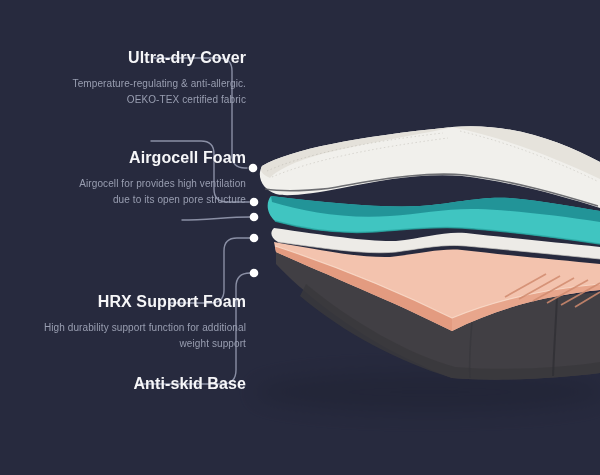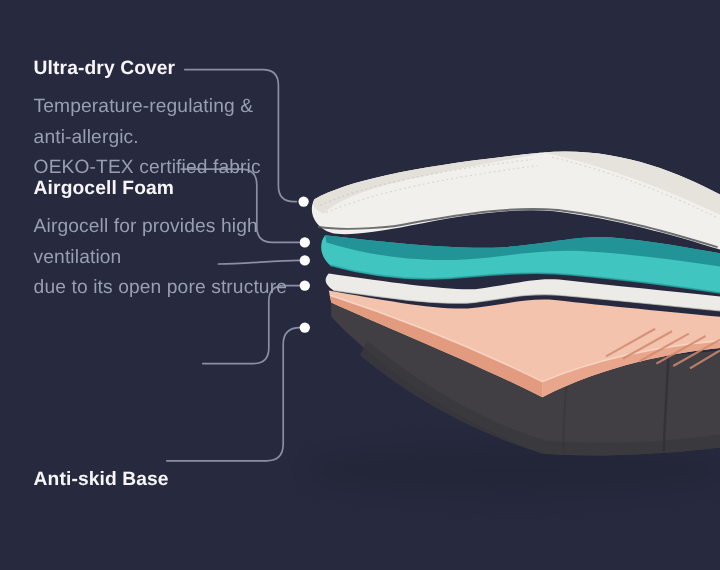--- a/index.html
+++ b/index.html
@@ -4,37 +4,37 @@
 <style>
   html,body{margin:0;padding:0;}
   .stage{
     position:relative;
     width:600px;height:475px;
     background:#272a3e;
     overflow:hidden;
     font-family:"Liberation Sans","DejaVu Sans",sans-serif;
   }
   .art{position:absolute;left:0;top:0;width:600px;height:475px;display:block;}
-  .label{position:absolute;left:28px;width:218px;}
+  .label{position:absolute;left:28px;width:218px;text-align:right;}
   .label h2{
     margin:0;
     font-size:16px;line-height:1.25;
     font-weight:700;color:#f6f6f8;letter-spacing:.1px;
   }
   .label p{
     margin:8px 0 0;
-    font-size:16px;line-height:1.6;
+    font-size:10px;line-height:1.6;
     color:#999eb1;letter-spacing:.1px;
     white-space:pre-line;
   }
   .label-1{top:48px;}
   .label-2{top:148px;}
   .label-3{top:210px;}
   .label-4{top:292px;}
-  .label-5{top:390px;}
+  .label-5{top:374px;}
 </style>
 </head>
 <body>
 
 <div class="stage">
 
   <svg class="art" viewBox="0 0 600 475" aria-hidden="true">
 
     <ellipse cx="430" cy="392" rx="175" ry="20" fill="#1a1d2b" opacity="0.32" style="filter:blur(10px)"></ellipse>
 
@@ -107,18 +107,23 @@
 OEKO-TEX certified fabric</p>
   </div>
 
   <div class="label label-2">
     <h2>Airgocell Foam</h2>
     <p>Airgocell for provides high ventilation
 due to its open pore structure</p>
   </div>
 
 
+  <div class="label label-4">
+    <h2>HRX Support Foam</h2>
+    <p>High durability support function for additional
+weight support</p>
+  </div>
 
   <div class="label label-5">
     <h2>Anti-skid Base</h2>
   </div>
 
 </div>
 
 </body></html>

